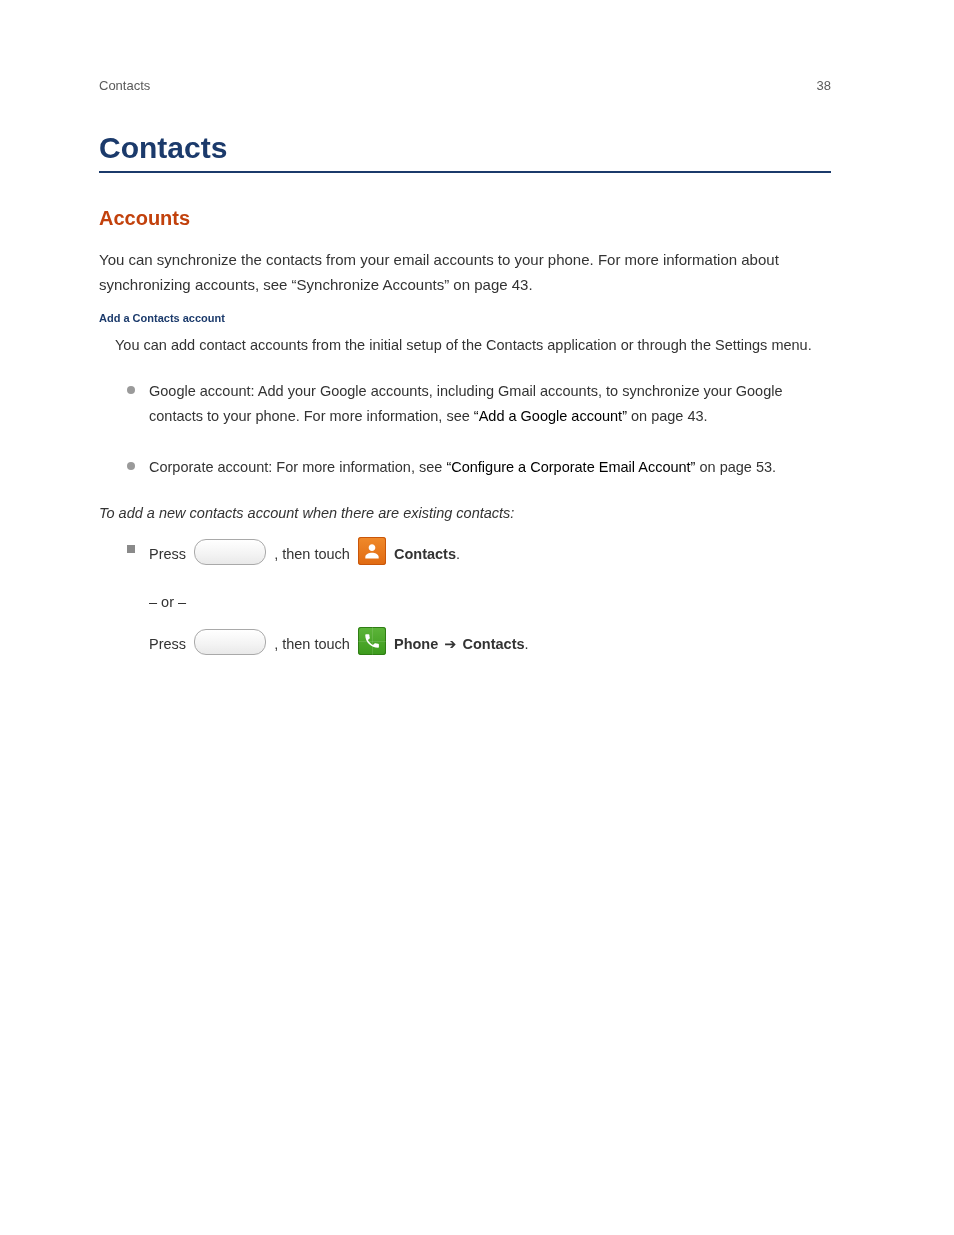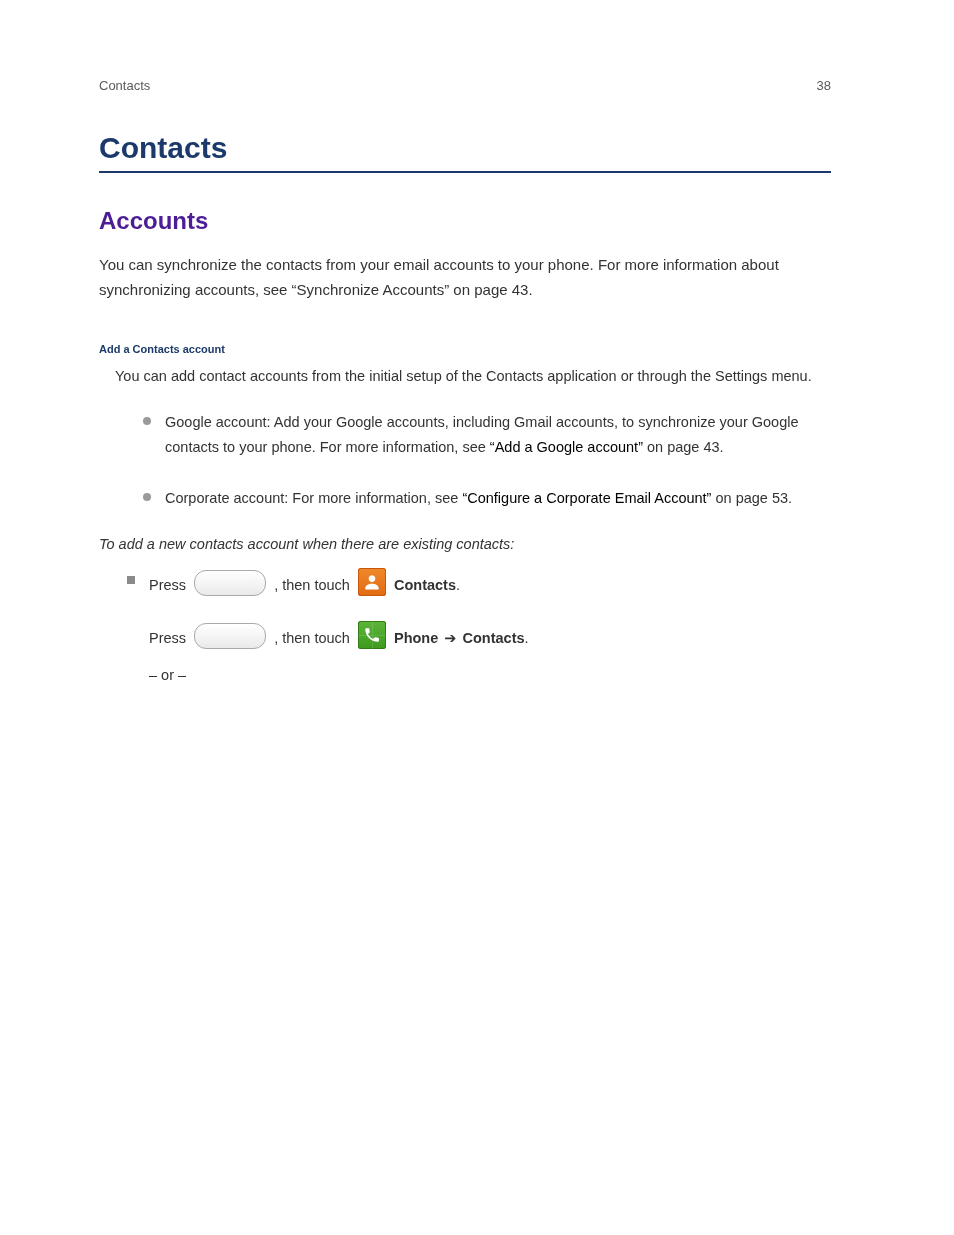--- a/index.html
+++ b/index.html
@@ -24,42 +24,42 @@
     font-size:30px;
     font-weight:700;
     color:#1b3a6b;
     margin:38px 0 6px 0;
   }
   .rule{
     border:none;border-top:2px solid #1b3a6b;
     margin:0 0 34px 0;
   }
   h2{
-    font-size:24px;
+    font-size:20px;
     font-weight:700;
-    color:#4c1d95;
+    color:#c2410c;
     margin:0 0 18px 0;
   }
   p.lead{
     font-size:15px;line-height:1.65;
-    margin:0 0 40px 0;
+    margin:0 0 14px 0;
     color:#333;
   }
   h3{
     font-size:11px;
     font-weight:700;
     color:#1b3a6b;
     margin:0 0 10px 0;
   }
   p.body{
     font-size:14.5px;line-height:1.65;color:#333;
     margin:0 0 22px 16px;
   }
   ul.dots{
-    list-style:none;margin:16px;padding:0;
+    list-style:none;margin:0;padding:0;
   }
   ul.dots>li{
     position:relative;
     padding-left:50px;
     font-size:14.5px;line-height:1.7;
     margin-bottom:26px;
     color:#333;
   }
   ul.dots>li::before{
     content:"";
@@ -161,31 +161,31 @@
       <span>, then touch </span>
       <span class="icon icon-contacts">
         <svg viewBox="0 0 24 24">
             <path fill="#fff" d="M12 12c2.2 0 4-1.8 4-4s-1.8-4-4-4-4 1.8-4 4 1.8 4 4 4zm0 2c-3.3 0-8 1.7-8 5v2h16v-2c0-3.3-4.7-5-8-5z"></path>
           </svg>
       </span>
       <b>Contacts</b>.
     </li>
   </ul>
 
+  <div class="or-block">– or –</div>
+
   <div class="or-block">
       <span>Press </span>
       <span class="pill-wrap">
         <span class="pill"></span>
       </span>
       <span>, then touch </span>
       <span class="icon icon-phone">
         <svg viewBox="0 0 24 24">
           <path fill="#fff" d="M6.6 10.8c1.4 2.8 3.8 5.2 6.6 6.6l2.2-2.2c.3-.3.7-.4 1.1-.3 1.2.4 2.4.6 3.7.6.6 0 1 .4 1 1V20c0 .6-.4 1-1 1C10.6 21 3 13.4 3 4c0-.6.4-1 1-1h3.5c.6 0 1 .4 1 1 0 1.3.2 2.5.6 3.7.1.4 0 .8-.3 1.1l-2.2 2z"></path>
         </svg>
       </span>
       <b>Phone</b>
       <span class="arrow"> ➔ </span>
       <b>Contacts</b>.
   </div>
 
-  <div class="or-block">– or –</div>
-
 </div>
 
 </body></html>

